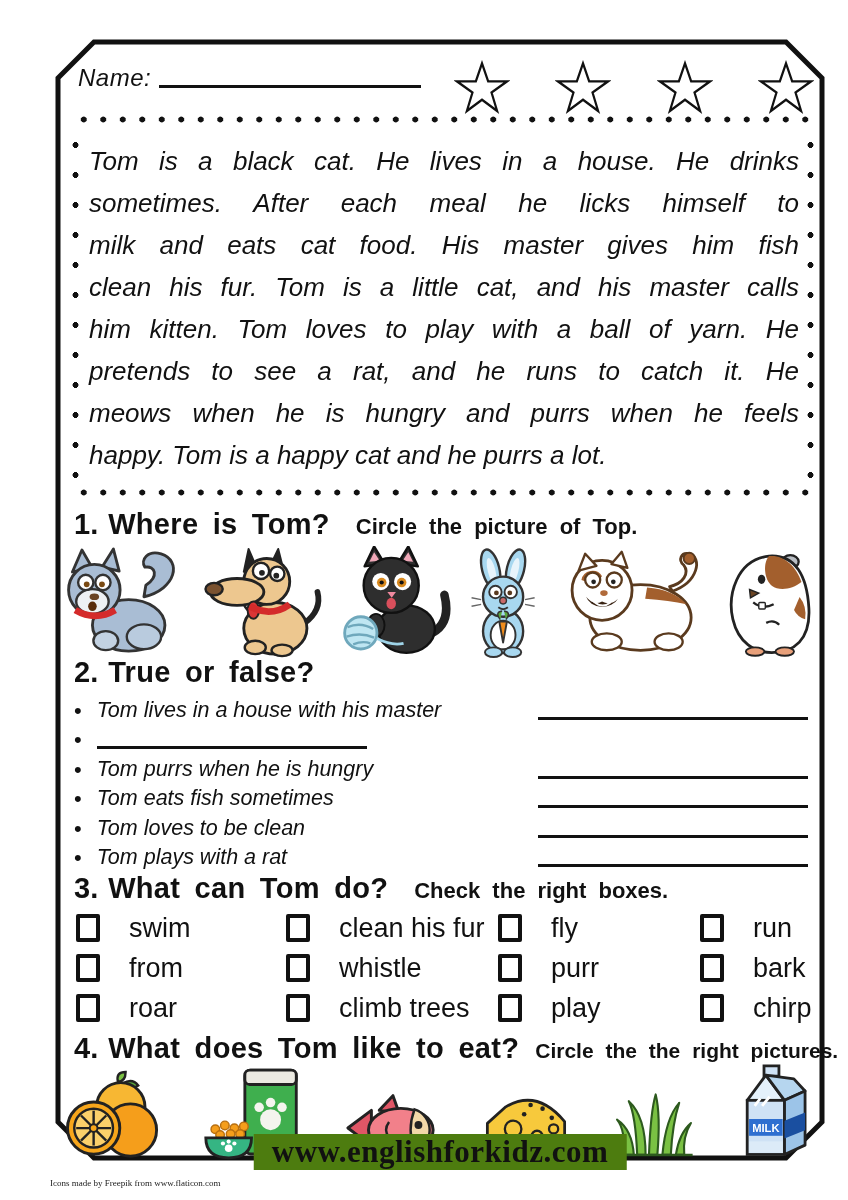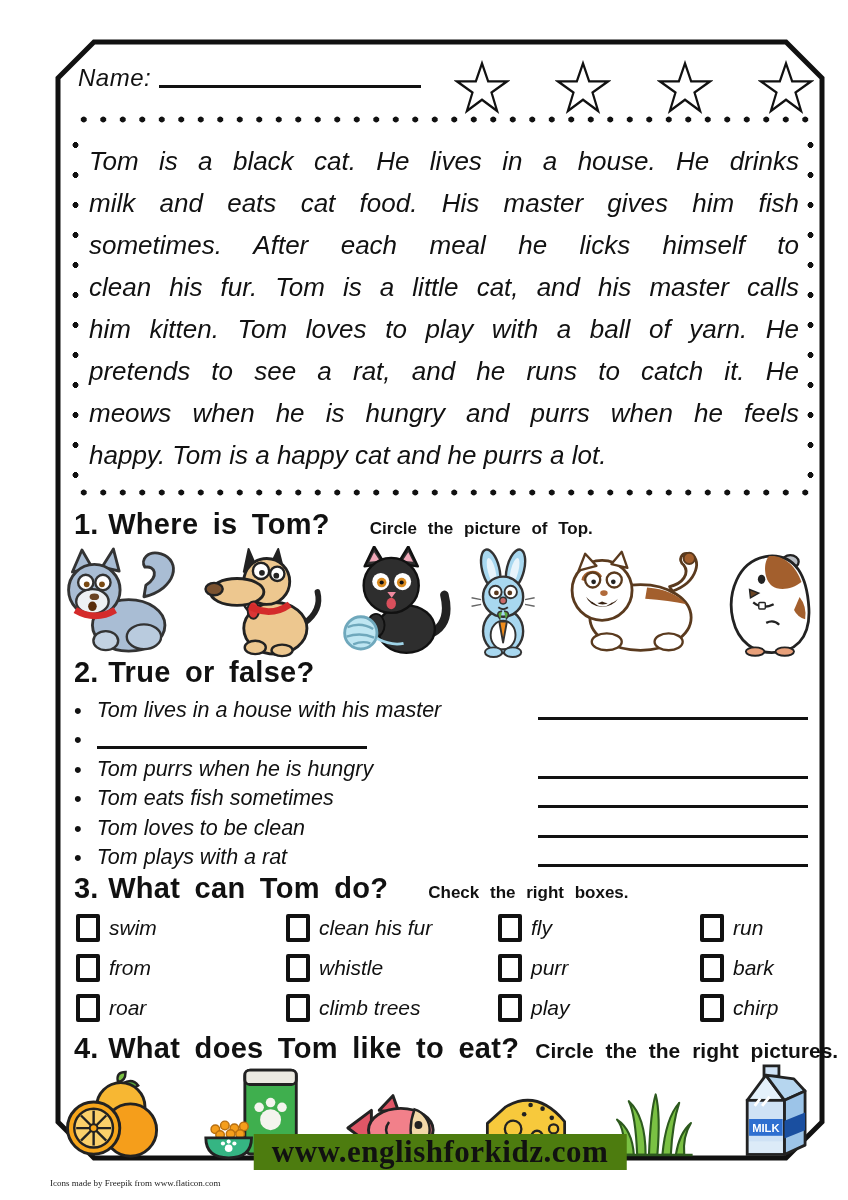--- a/index.html
+++ b/index.html
@@ -26,39 +26,39 @@
             background-size:7px 30px; background-repeat:repeat-y; }
   .dots-v.left { left:0; } .dots-v.right { right:0; }
   .passage { position:absolute; left:17px; right:15px; top:24px; font-style:italic; font-size:26px; line-height:42px; }
   .pline { text-align:justify; text-align-last:justify; white-space:normal; }
   .pline.last { text-align:right; text-align-last:left; }
 
   
   .q-head { position:absolute; left:58px; display:flex; align-items:baseline; z-index:2; white-space:nowrap; }
   .q-num { font-weight:bold; font-size:29px; margin-right:10px; }
   .q-title { font-weight:bold; font-size:29px; word-spacing:6px; letter-spacing:.3px; }
-  .q-instr { font-weight:bold; font-size:17px; word-spacing:6px; margin-left:40px; }
+  .q-instr { font-weight:bold; font-size:22px; word-spacing:6px; margin-left:26px; }
 
   
   .animal-row { position:absolute; left:44px; top:540px; width:760px; height:118px; display:flex; justify-content:space-between; align-items:flex-end; z-index:2; }
 
   
   .tf-list { position:absolute; left:58px; top:694px; width:734px; z-index:2; }
   .tf-row { display:flex; align-items:flex-end; height:29.5px; }
   .tf-bullet { font-size:22px; margin-right:15px; line-height:26px; }
   .tf-text { font-style:italic; font-size:21.5px; flex:1; line-height:27px; }
   .answer-line { width:270px; height:3px; background:#111; margin-bottom:4px; }
 
   
   .check-grid { position:absolute; left:60px; top:908px; display:flex; z-index:2; }
   .check-col { display:flex; flex-direction:column; }
   .check-col.c0{width:210px;} .check-col.c1{width:212px;} .check-col.c2{width:202px;} .check-col.c3{width:130px;}
   .check-cell { display:flex; align-items:center; height:40px; }
   .checkbox { width:24px; height:28px; border:4px solid #111; border-radius:2px; background:#fff; }
-  .check-label { font-style:italic; font-size:21px; margin-left:9px; }
+  .check-label { font-size:27px; margin-left:29px; }
 
   
   .food-row { position:absolute; left:48px; top:1062px; width:756px; height:100px; display:flex; justify-content:space-between; align-items:flex-end; z-index:2; }
 
   
   .site { position:absolute; left:50%; top:1134px; transform:translateX(-50%); z-index:3;
           background:#4d7c0f; padding:0 18px; font-family:"Liberation Serif",serif; font-weight:bold; font-size:31px; letter-spacing:.5px; white-space:nowrap; }
   .credit { position:absolute; left:34px; top:1178px; z-index:2; font-family:"Liberation Serif",serif; font-size:9px; color:#222; }
 
   svg { display:block; }
@@ -91,22 +91,22 @@
       </svg>
   </div>
 
   <div class="dotted-box">
     <div class="dots-h top"></div>
     <div class="dots-h bottom"></div>
     <div class="dots-v left"></div>
     <div class="dots-v right"></div>
     <div class="passage">
       <div class="pline">Tom is a black cat. He lives in a house. He drinks</div>
+      <div class="pline">sometimes. After each meal he licks himself to</div>
       <div class="pline">milk and eats cat food. His master gives him fish</div>
-      <div class="pline">sometimes. After each meal he licks himself to</div>
       <div class="pline">clean his fur.  Tom is a little cat, and his master calls</div>
       <div class="pline">him kitten. Tom loves to play with a ball of yarn. He</div>
       <div class="pline">pretends to see a rat, and he runs to catch it. He</div>
       <div class="pline">meows when he is hungry and purrs when he feels</div>
       <div class="pline last">happy. Tom is a happy cat and he purrs a lot.</div>
     </div>
   </div>
 
   <div class="q-head" style="top:508px;">
     <span class="q-num">1.</span>

